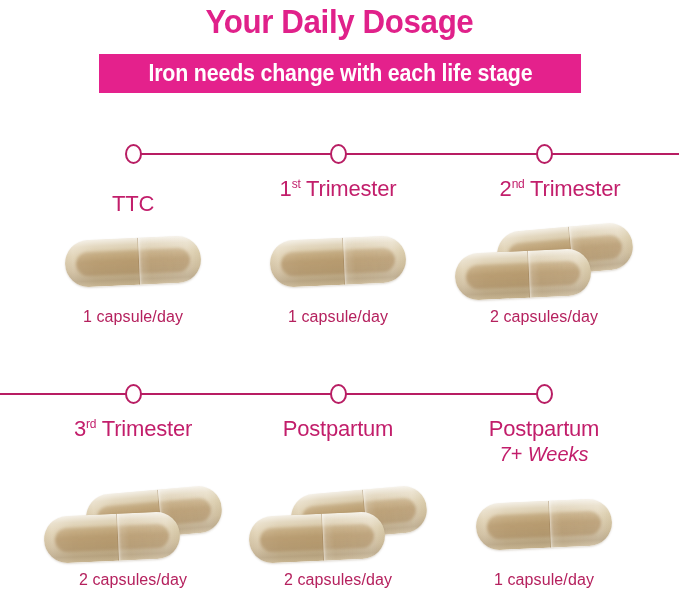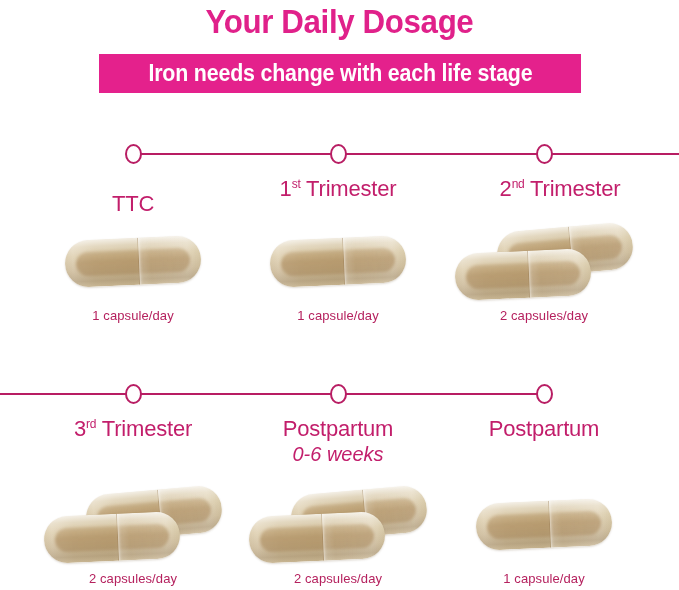--- a/index.html
+++ b/index.html
@@ -111,21 +111,21 @@
     font-family: "Liberation Sans", sans-serif;
     font-style: italic;
     font-size: 20px;
     color: #c21e6b;
     line-height: 24px;
     white-space: nowrap;
   }
 
   .caption {
     font-family: "Liberation Sans", sans-serif;
-    font-size: 13px;
+    font-size: 16px;
     color: #b5215e;
     white-space: nowrap;
     letter-spacing: 0.1px;
   }
 
   
   .pill-stage {
     position: absolute;
     width: 226px;
     margin-left: -113px;
@@ -252,25 +252,25 @@
   <div class="tl-node" style="left:544px;"></div>
 </div>
 
 <div class="stage" style="left:133px; top:416px;">
   <div class="stage-label"><span>3</span><sup>rd</sup><span> Trimester</span></div>
   <div class="stage-sub"></div>
 </div>
 
 <div class="stage" style="left:338px; top:416px;">
   <div class="stage-label"><span>Postpartum</span><sup></sup><span></span></div>
-  <div class="stage-sub">0-6 weeks</div>
 </div>
 
 <div class="stage" style="left:544px; top:416px;">
   <div class="stage-label"><span>Postpartum</span><sup></sup><span></span></div>
+  <div class="stage-sub">7+ Weeks</div>
 </div>
 
 <div class="pill-stage" style="left:133px; top:485px;">
   <div class="capsule back" style="left:66px; top:5px;"></div>
   <div class="capsule front" style="left:24px; top:29px;"></div>
 </div>
 
 <div class="pill-stage" style="left:338px; top:485px;">
   <div class="capsule back" style="left:66px; top:5px;"></div>
   <div class="capsule front" style="left:24px; top:29px;"></div>

